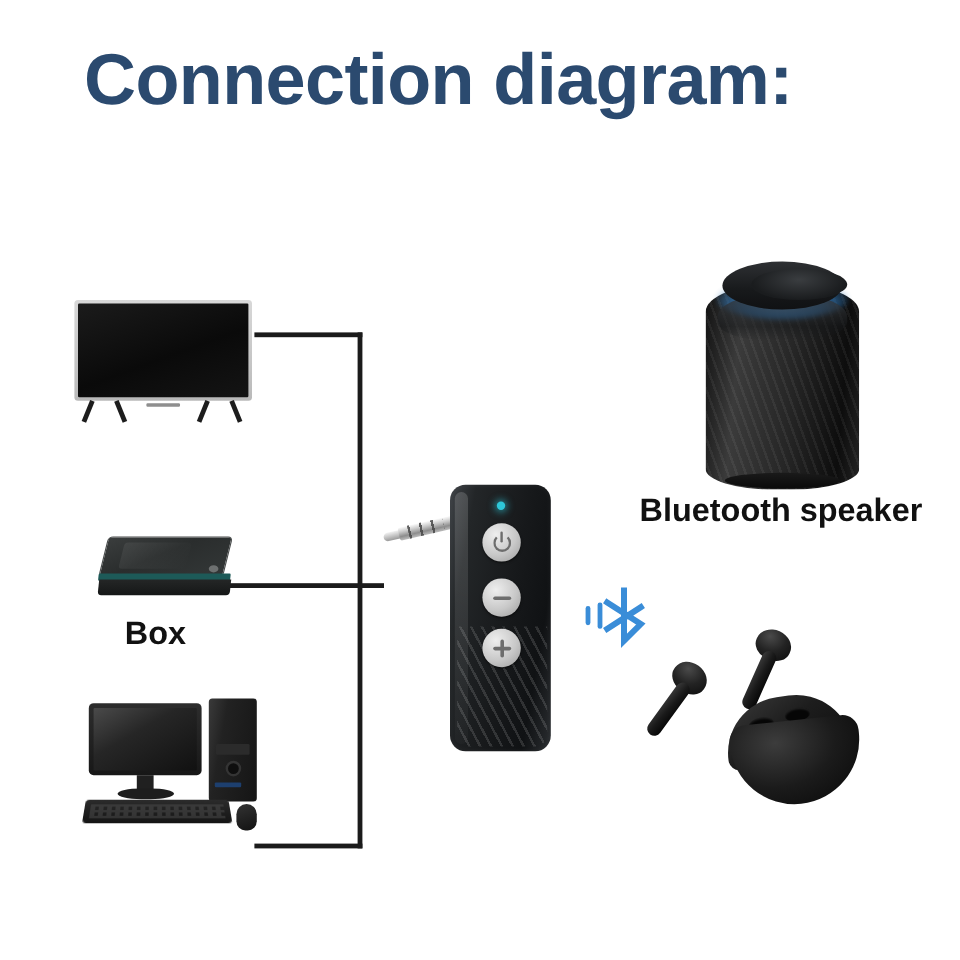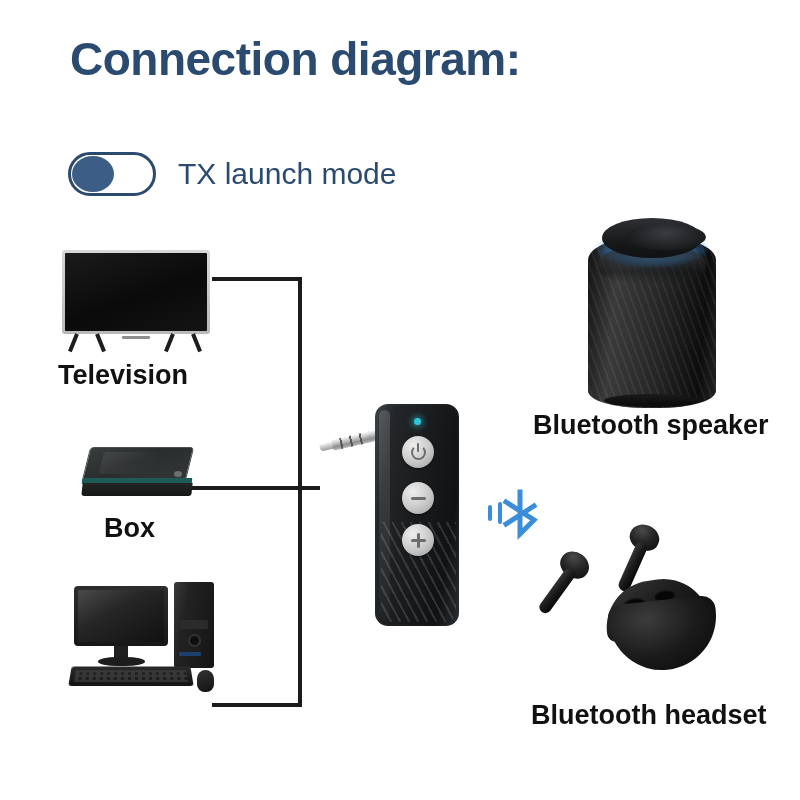--- a/index.html
+++ b/index.html
@@ -16,21 +16,21 @@
     height: 800px;
     background: #ffffff;
     overflow: hidden;
   }
 
   
   #title {
     position: absolute;
     left: 70px;
     top: 32px;
-    font-size: 46px;
+    font-size: 60px;
     font-weight: bold;
     letter-spacing: -0.5px;
     color: #2b4a6f;
     white-space: nowrap;
   }
 
   
   #toggle-row {
     position: absolute;
     left: 68px;
@@ -349,41 +349,34 @@
   #bud-right .bud-head { left: 0; top: 0; }
   #bud-right .bud-stem { left: 10px; top: 18px; }
 </style>
 </head>
 <body>
 
 <div id="page">
 
   <div id="title">Connection diagram:</div>
 
-  <div id="toggle-row">
-    <div id="toggle-switch">
-      <div id="toggle-knob"></div>
-    </div>
-    <div id="toggle-label">TX launch mode</div>
-  </div>
 
   <div class="line line-h" style="left:212px; top:277px; width:90px;"></div>
   <div class="line line-v" style="left:298px; top:277px; height:430px;"></div>
   <div class="line line-h" style="left:186px; top:486px; width:134px;"></div>
   <div class="line line-h" style="left:212px; top:703px; width:90px;"></div>
 
   <div id="tv">
     <div id="tv-frame">
       <div id="tv-screen"></div>
     </div>
     <div id="tv-badge"></div>
     <div class="tv-leg" id="tv-leg-l"></div>
     <div class="tv-leg" id="tv-leg-r"></div>
   </div>
-  <div class="dev-label" style="left:58px; top:360px;">Television</div>
 
   <div id="box">
     <div id="box-top"></div>
     <div id="box-strip"></div>
     <div id="box-front"></div>
     <div id="box-led"></div>
   </div>
   <div class="dev-label" style="left:104px; top:513px;">Box</div>
 
   <div id="computer">
@@ -452,15 +445,14 @@
     </div>
     <div class="bud" id="bud-right">
       <div class="bud-head"></div>
       <div class="bud-stem"></div>
     </div>
     <div id="case-lid"></div>
     <div id="case-slot-l"></div>
     <div id="case-slot-r"></div>
     <div id="case-bottom"></div>
   </div>
-  <div class="dev-label" style="left:531px; top:700px;">Bluetooth headset</div>
 
 </div>
 
 </body></html>

